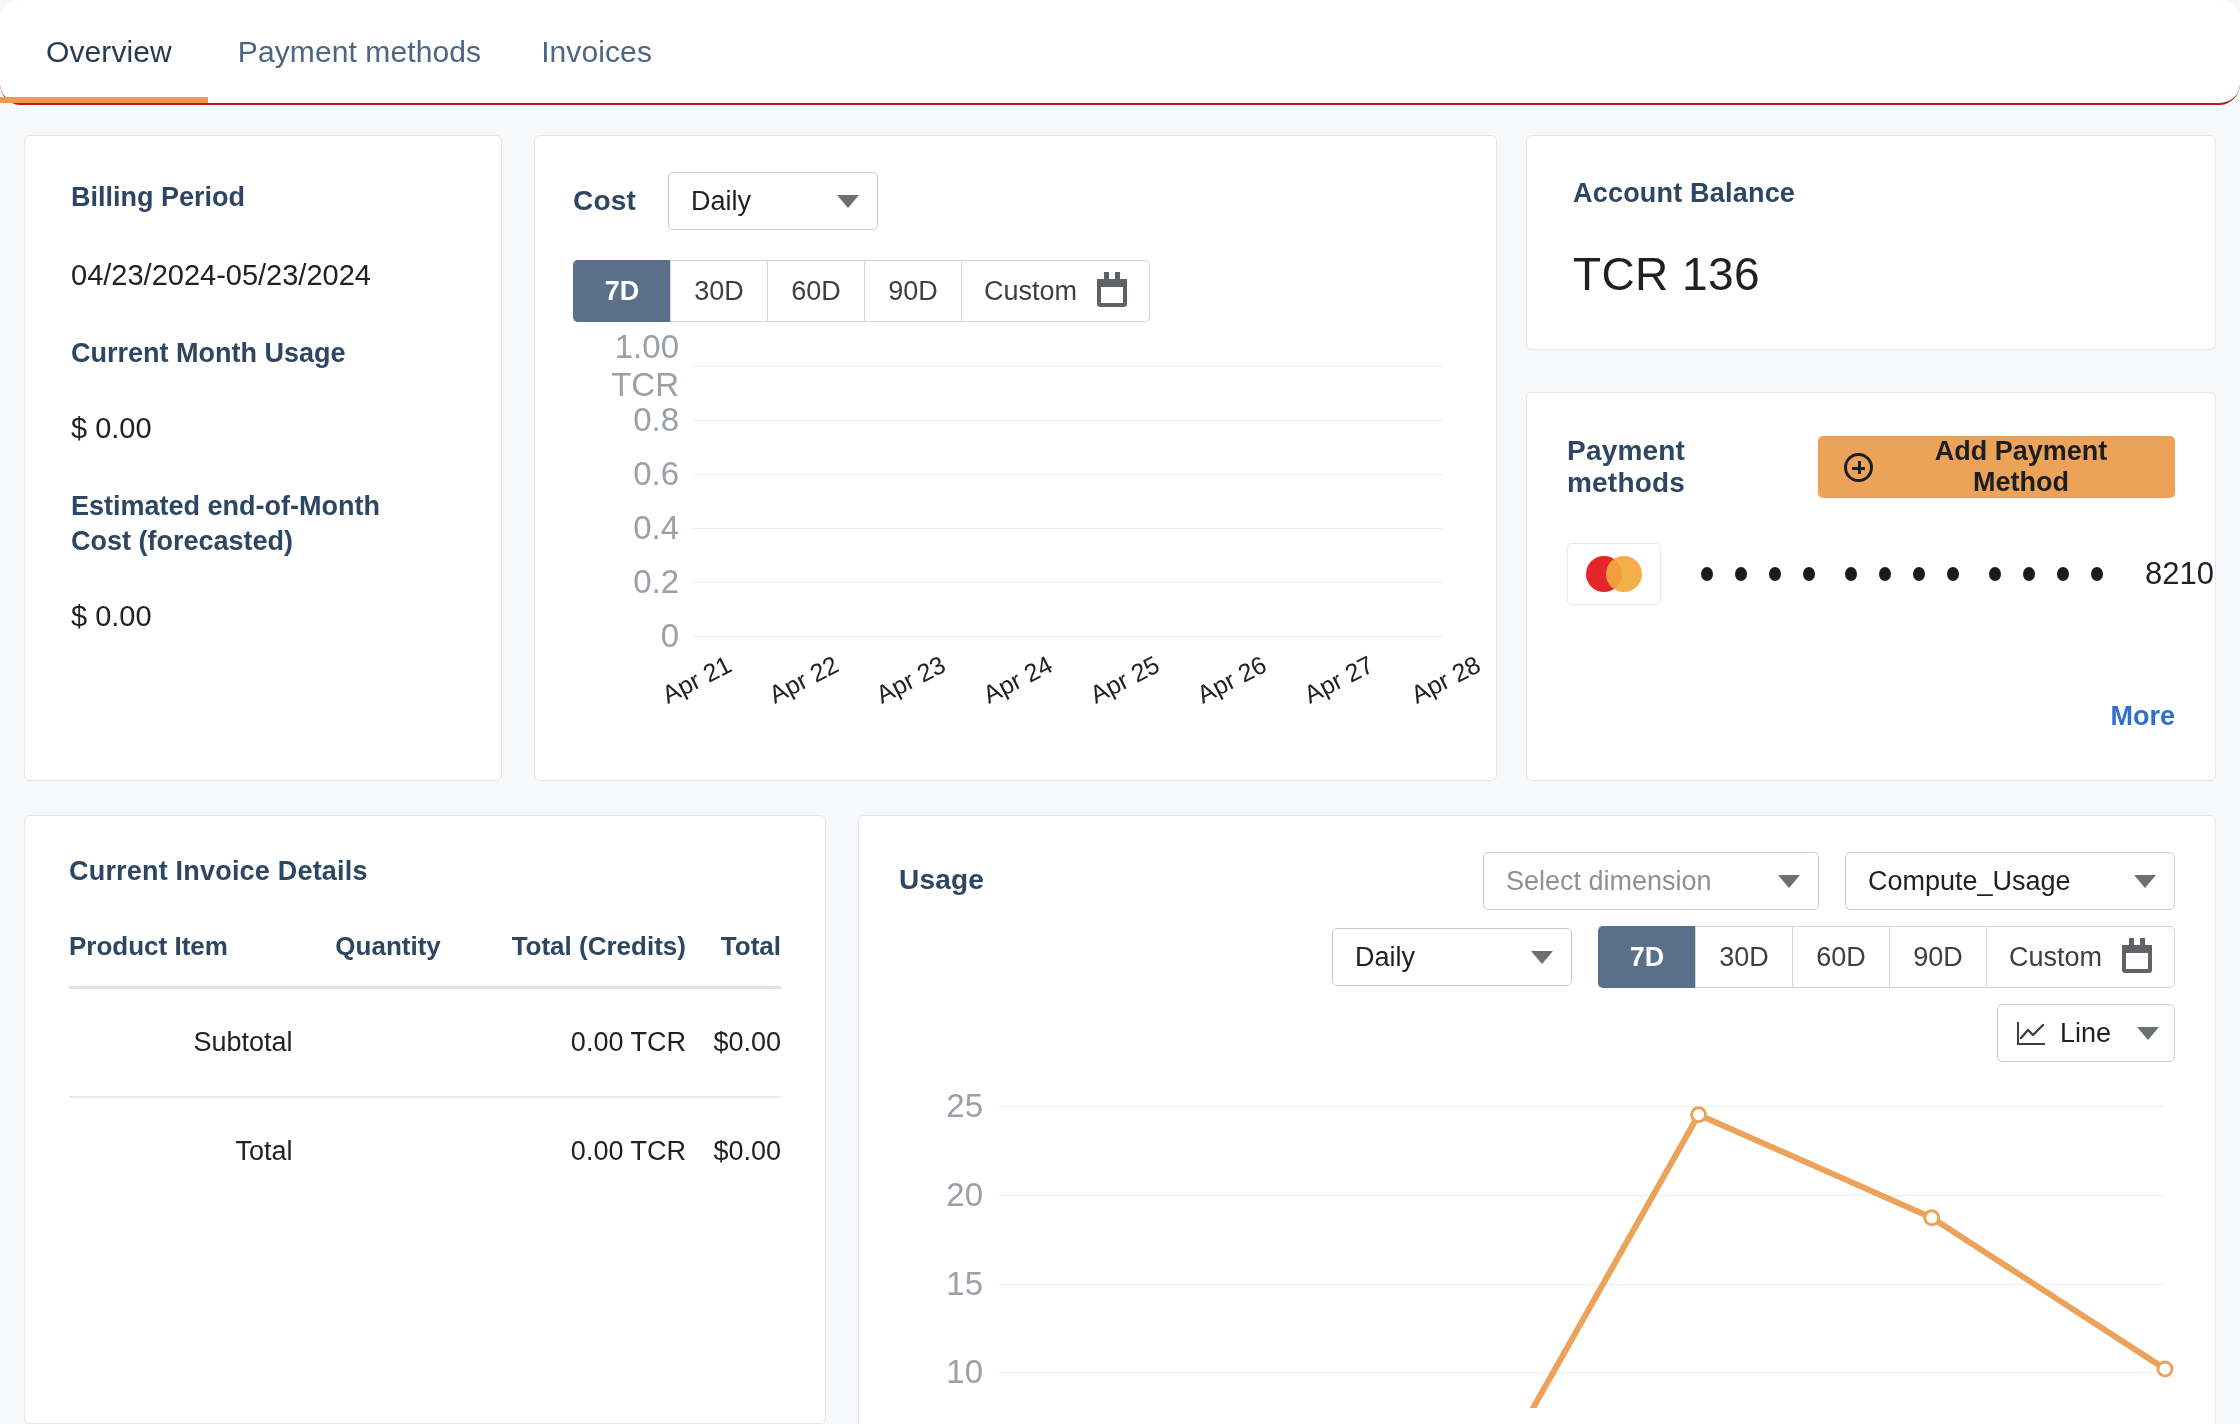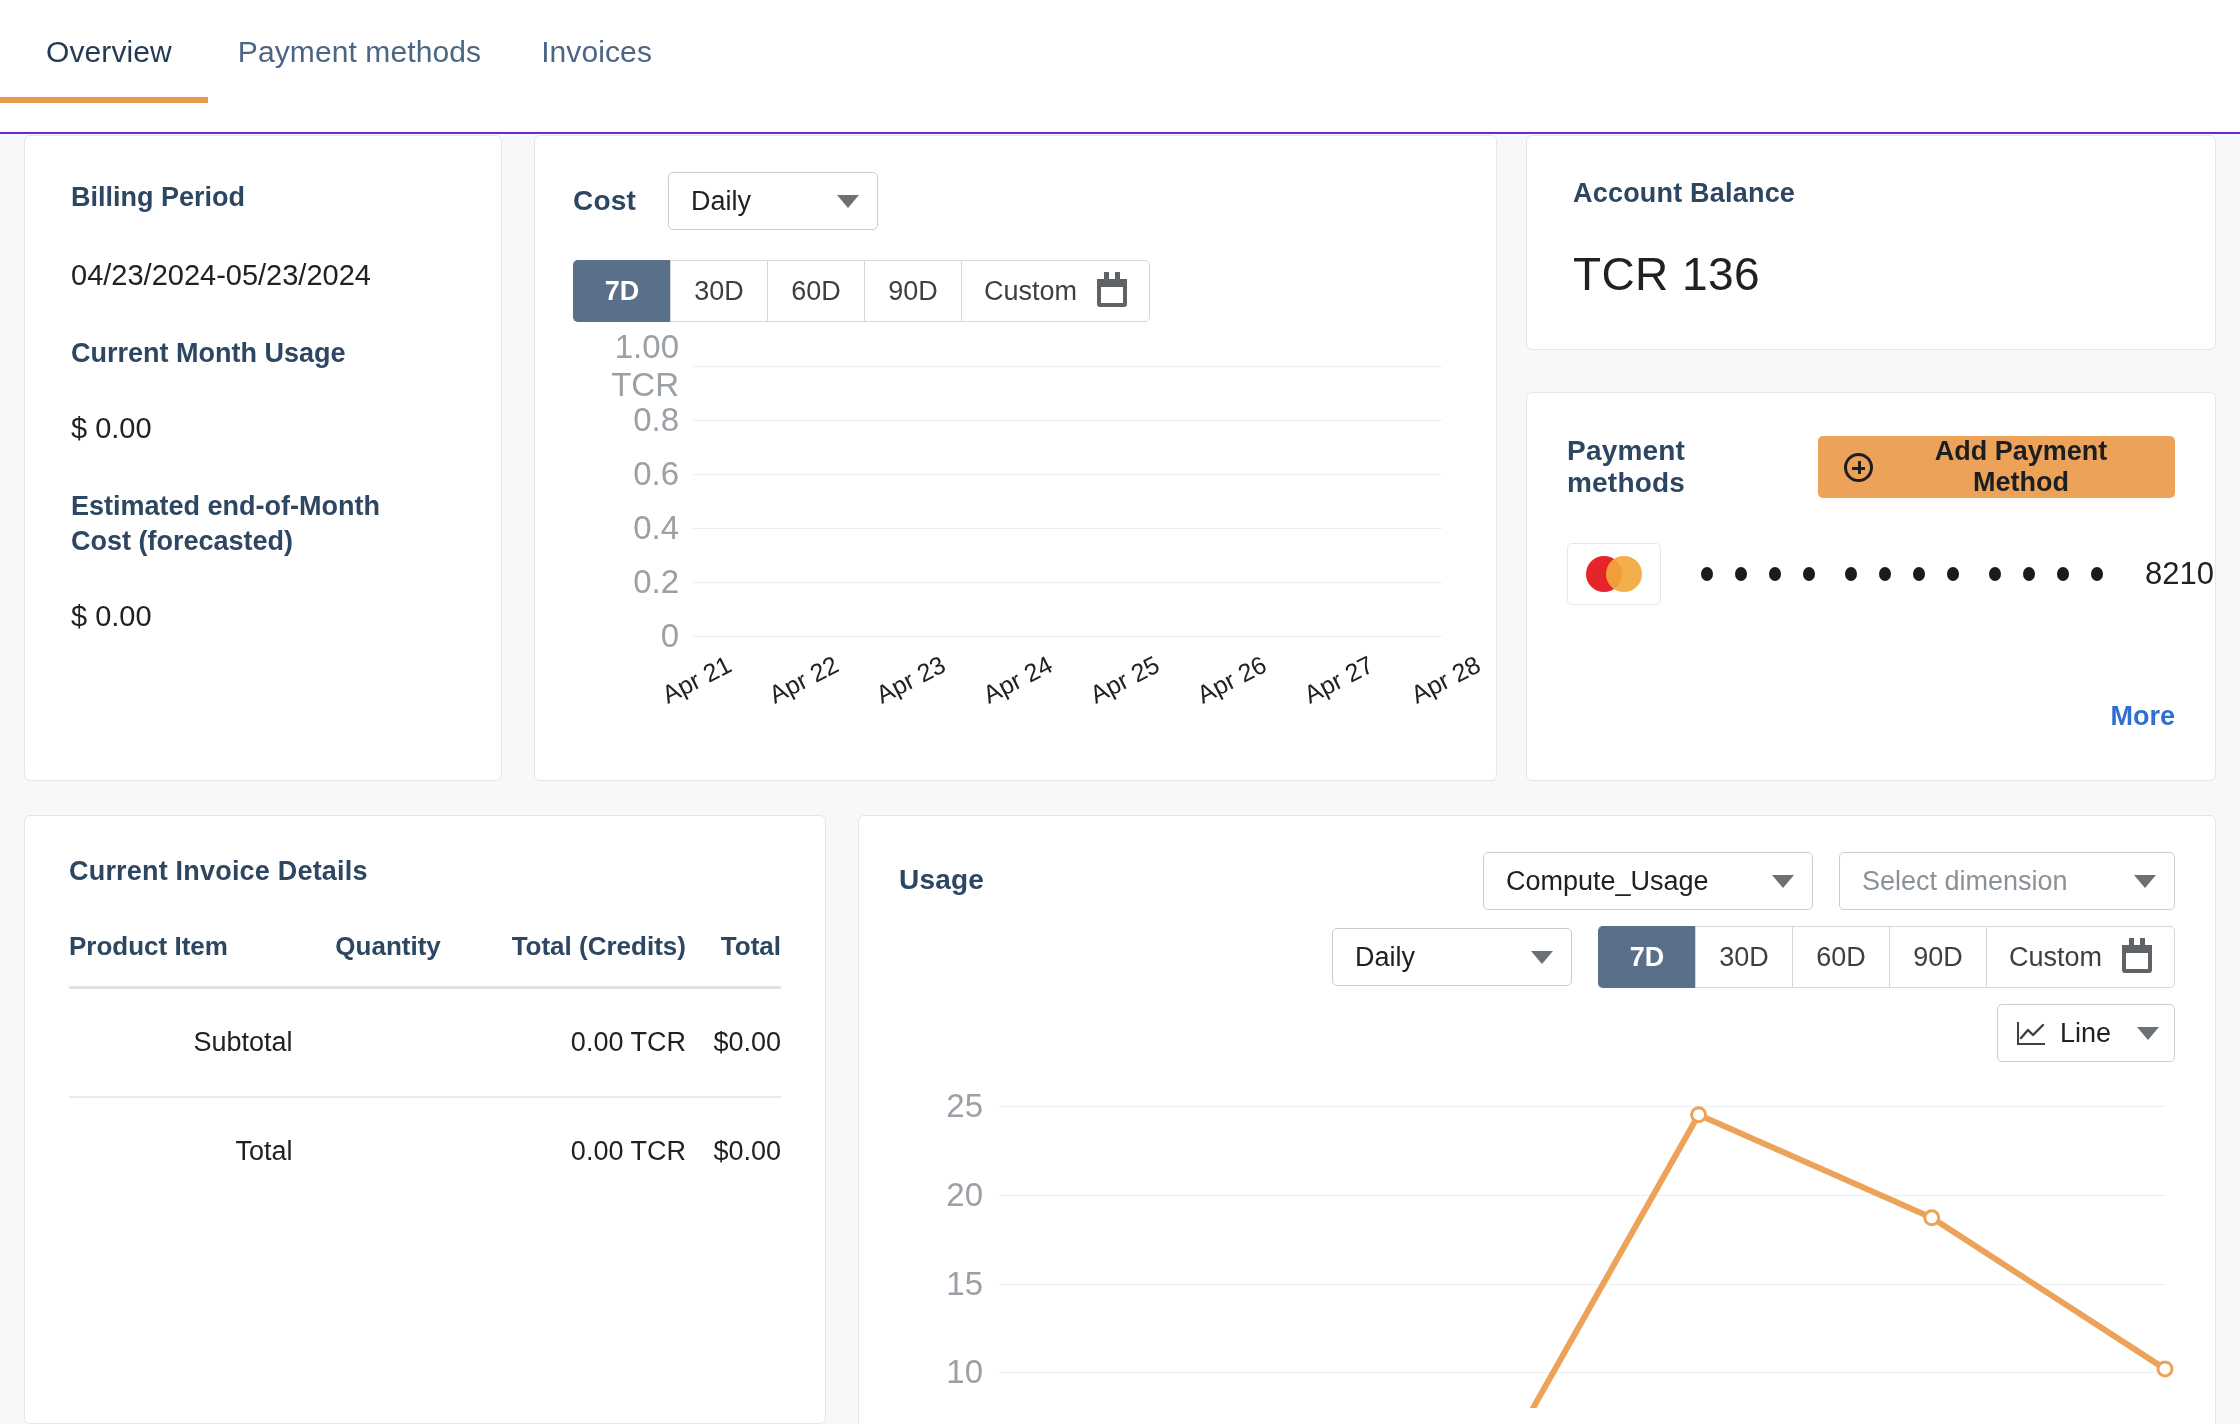--- a/index.html
+++ b/index.html
@@ -6,23 +6,23 @@
   html, body {
     width: 2240px; height: 1424px;
     background: #f7f8f9;
     font-family: "Liberation Sans", sans-serif;
     overflow: hidden;
   }
   .page { position: relative; width: 2240px; height: 1424px; background: #f7f8f9; }
 
   
   .tabbar {
-    position: absolute; left: 0; top: 0; width: 2240px; height: 134px;
-    background: #ffffff; border-bottom: 2px solid #6d28d9;
-    display: flex; align-items: flex-start; padding-left: 46px;
+    position: absolute; left: 0; top: 0; width: 2240px; height: 105px;
+    background: #ffffff; border-bottom: 2px solid #b91c1c;
+    display: flex; align-items: flex-start; padding-left: 46px; border-radius: 21px;
   }
   .tab {
     position: relative; height: 103px; display: flex; align-items: center;
     font-size: 30px; color: #4b6584; padding: 0 30px; cursor: pointer;
     letter-spacing: .1px;
   }
   .tab:first-child { padding-left: 0; padding-right: 36px; }
   .tab.active { color: #243b53; }
   .tab.active::after {
     content: ""; position: absolute; left: -46px; right: 0; bottom: 0;
@@ -324,26 +324,26 @@
       </tbody>
     </table>
   </div>
 
   <div class="card" id="usage-card">
     <div class="usage-head">
       <div class="card-title">Usage</div>
       <div class="usage-ctrls">
 
         <div class="ctrl-row">
+          <div class="select placeholder" style="width:336px;">
+            <span>Select dimension</span>
+            <span class="caret"></span>
+          </div>
           <div class="select" style="width:330px;">
             <span>Compute_Usage</span>
-            <span class="caret"></span>
-          </div>
-          <div class="select placeholder" style="width:336px;">
-            <span>Select dimension</span>
             <span class="caret"></span>
           </div>
         </div>
 
         <div class="ctrl-row">
           <div class="select" style="width:240px;">
             <span>Daily</span>
             <span class="caret"></span>
           </div>
           <div class="seg" style="margin-top:0;">

